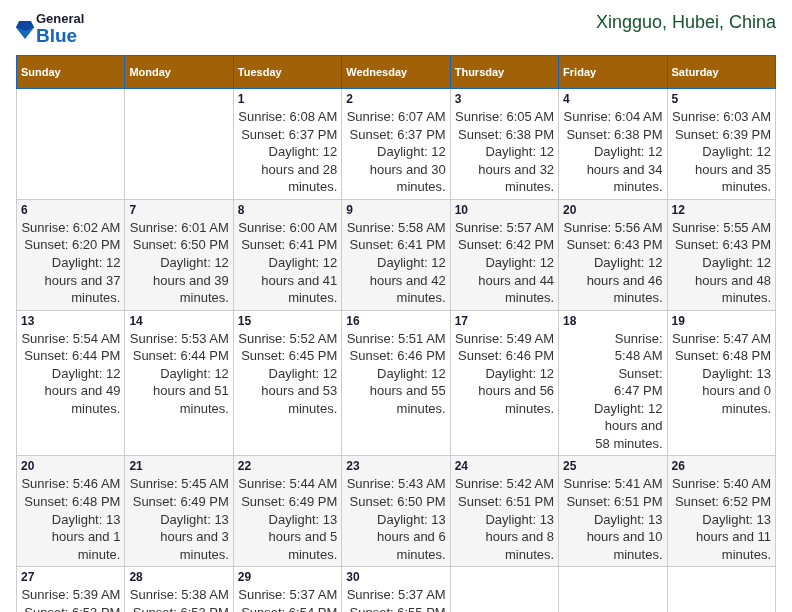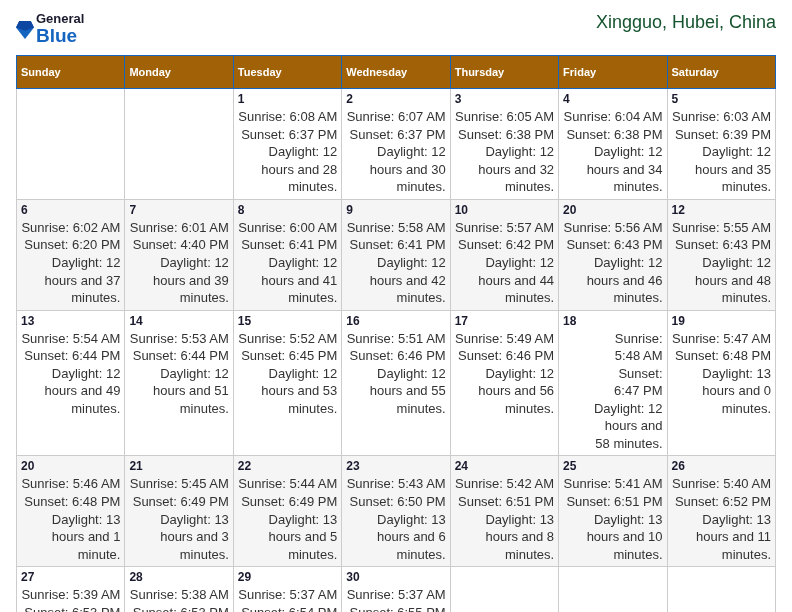--- a/index.html
+++ b/index.html
@@ -179,21 +179,21 @@
         <tr class="row-shaded">
           <td>
             <span class="day-num">6</span>
             <div class="cell-text" style="white-space: pre-line;">Sunrise: 6:02 AM
 Sunset: 6:20 PM
 Daylight: 12 hours and 37 minutes.</div>
           </td>
           <td>
             <span class="day-num">7</span>
             <div class="cell-text" style="white-space: pre-line;">Sunrise: 6:01 AM
-Sunset: 4:40 PM
+Sunset: 6:50 PM
 Daylight: 12 hours and 39 minutes.</div>
           </td>
           <td>
             <span class="day-num">8</span>
             <div class="cell-text" style="white-space: pre-line;">Sunrise: 6:00 AM
 Sunset: 6:41 PM
 Daylight: 12 hours and 41 minutes.</div>
           </td>
           <td>
             <span class="day-num">9</span>

